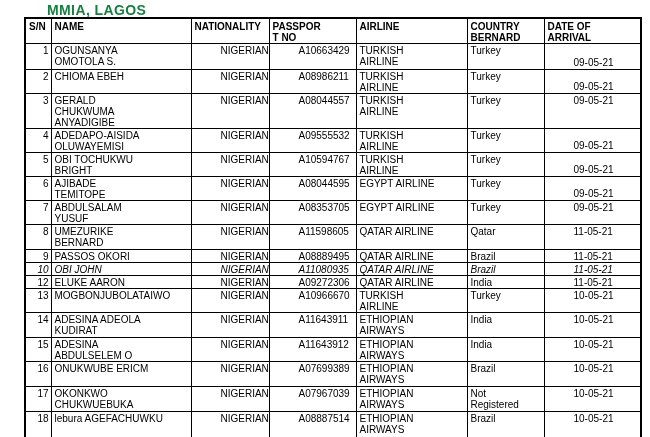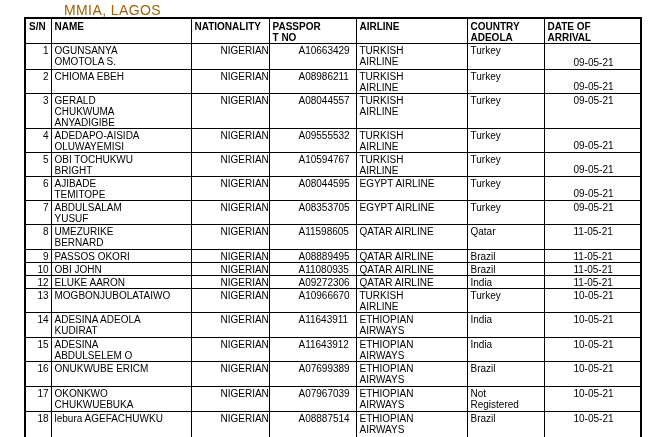--- a/index.html
+++ b/index.html
@@ -4,23 +4,23 @@
 <style>
   html, body { margin: 0; padding: 0; }
   body {
     width: 650px; height: 437px;
     background: #ffffff;
     position: relative;
     font-family: "Liberation Sans", sans-serif;
     color: #000000;
   }
   .page-title {
-    position: absolute; left: 64px; top: 2px;
-    font-size: 14px; font-weight: normal; letter-spacing: 0.4px;
-    color: #a16207;
+    position: absolute; left: 47px; top: 2px;
+    font-size: 14px; font-weight: bold; letter-spacing: 0.4px;
+    color: #15803d;
   }
   table.manifest {
     position: absolute; left: 24px; top: 17px;
     width: 616px;
     border-collapse: collapse; table-layout: fixed;
     border: 2px solid #000000;
     background: #ffffff;
   }
   th, td {
     border: 1px solid #000000;
@@ -41,21 +41,21 @@
   
   tbody tr:nth-child(1)  { height: 26px; }
   tbody tr:nth-child(2)  { height: 22px; }
   tbody tr:nth-child(3)  { height: 33px; }
   tbody tr:nth-child(4)  { height: 22px; }
   tbody tr:nth-child(5)  { height: 23px; }
   tbody tr:nth-child(6)  { height: 22px; }
   tbody tr:nth-child(7)  { height: 22px; }
   tbody tr:nth-child(8)  { height: 25px; }
   tbody tr:nth-child(9)  { height: 12px; }
-  tbody tr:nth-child(10) { height: 12px; }
+  tbody tr:nth-child(10) { height: 12px; font-style: italic; }
   tbody tr:nth-child(11) { height: 12px; }
   tbody tr:nth-child(12) { height: 12px; }
   tbody tr:nth-child(13) { height: 25px; }
   tbody tr:nth-child(14) { height: 24px; margin-top: 48px; }
   tbody tr:nth-child(15) { height: 25px; }
   tbody tr:nth-child(16) { height: 25px; }
   tbody tr:nth-child(17) { height: 30px; }
   tbody tr:nth-child(18) { height: 22px; }
 </style>
 </head>
@@ -75,21 +75,21 @@
   </colgroup>
   <thead>
     <tr>
       <th>S/N</th>
       <th>NAME</th>
       <th>NATIONALITY</th>
       <th>PASSPOR
 T NO</th>
       <th>AIRLINE</th>
       <th>COUNTRY
-ADEOLA</th>
+BERNARD</th>
       <th>DATE OF
 ARRIVAL</th>
     </tr>
   </thead>
   <tbody>
       <tr>
     <td class="col-sn">1</td>
     <td class="col-name">OGUNSANYA
 OMOTOLA S.</td>
     <td class="col-nationality">NIGERIAN</td>

